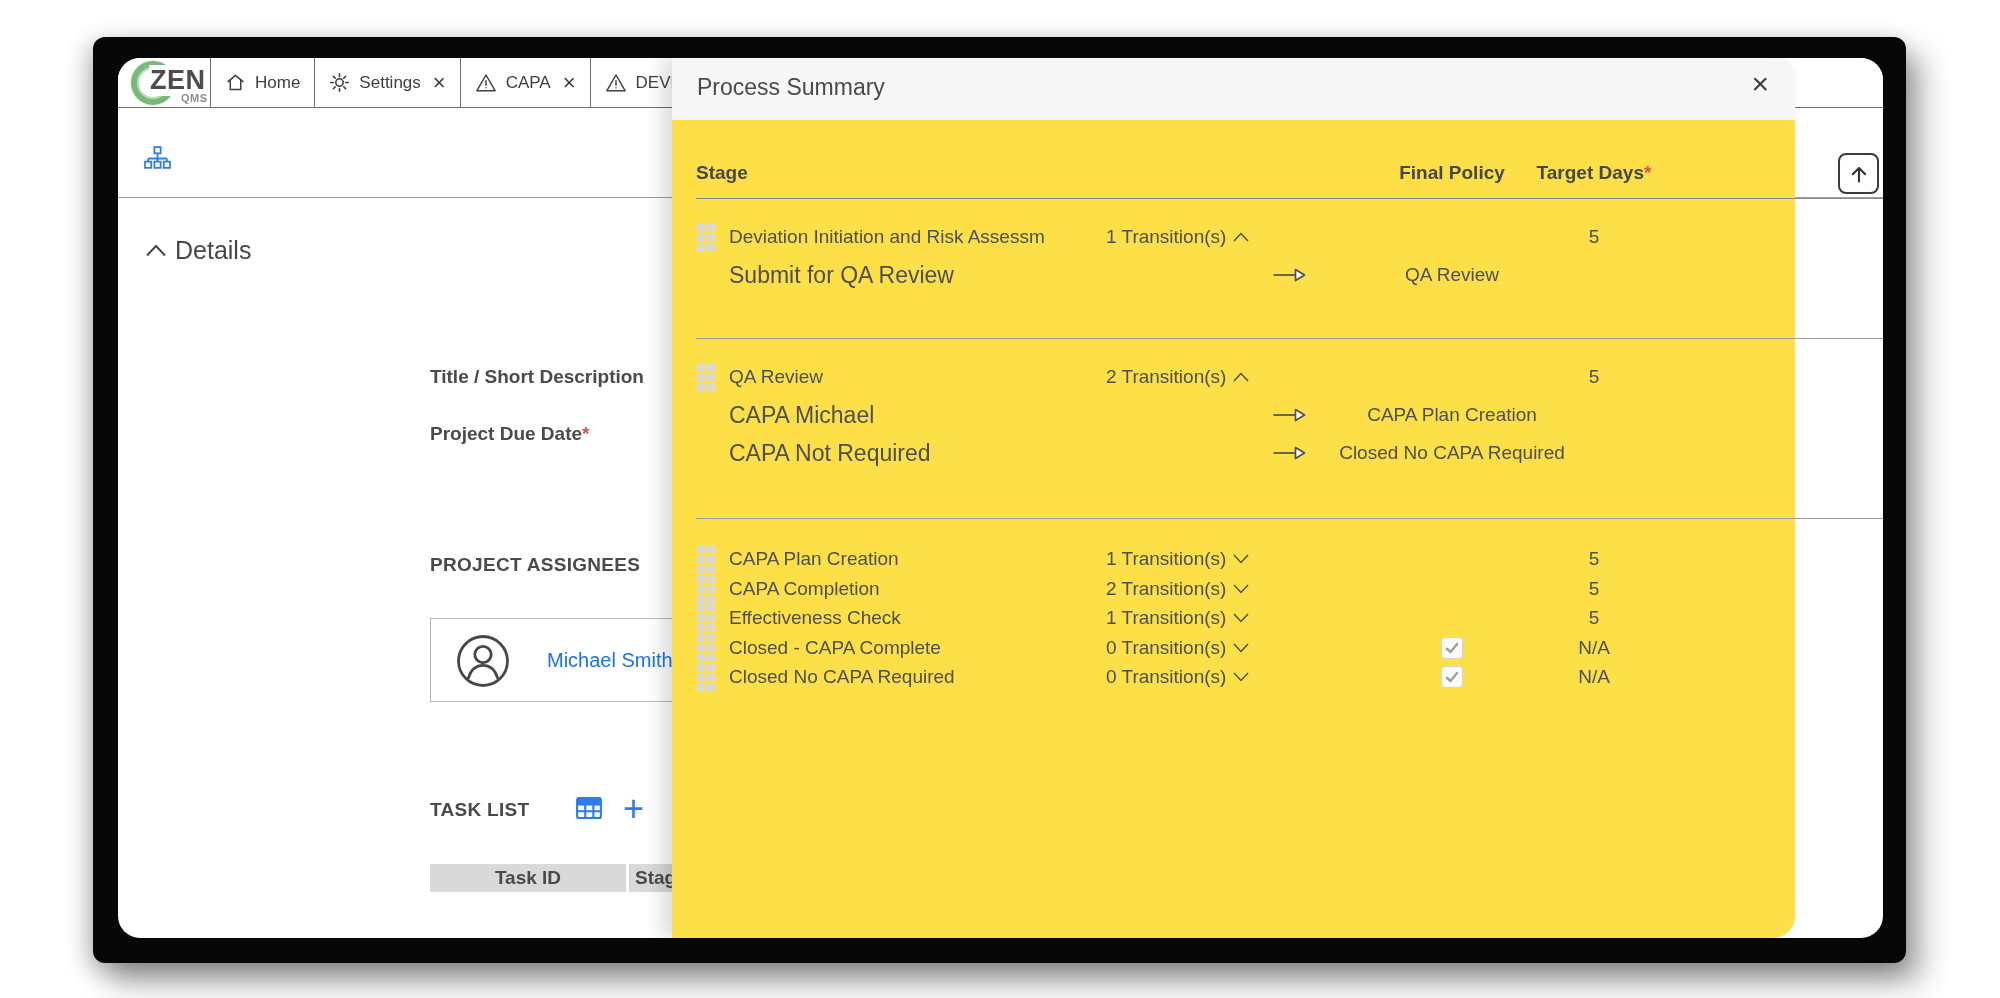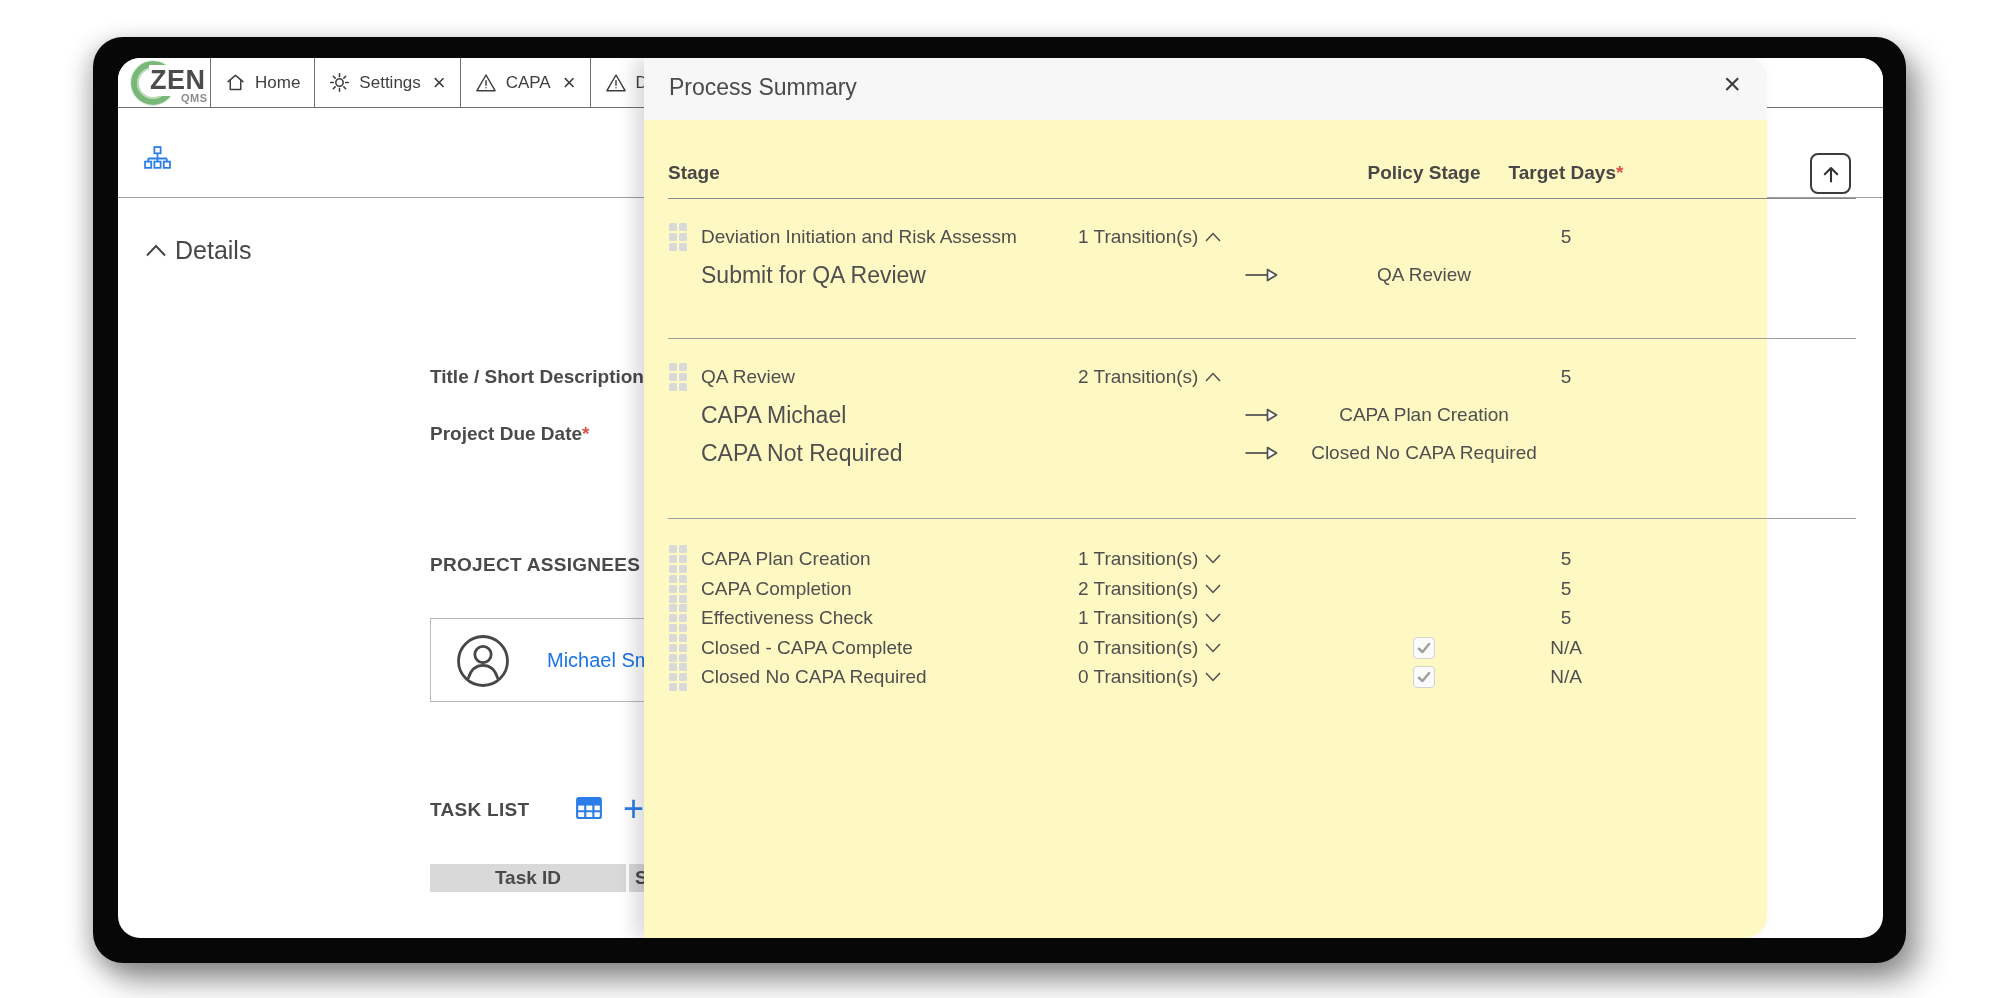--- a/index.html
+++ b/index.html
@@ -1,21 +1,21 @@
 <!DOCTYPE html>
 <html><head>
 <meta charset="utf-8">
 <style>
   * { margin:0; padding:0; box-sizing:border-box; }
   html,body { width:2000px; height:998px; background:#ffffff; font-family:"Liberation Sans","DejaVu Sans",sans-serif; }
   .stage { position:relative; width:2000px; height:998px; overflow:hidden; }
 
   
   .frame { position:absolute; left:93px; top:37px; width:1813px; height:926px;
-           background:#070707; border-radius:30px;
+           background:#070707; border-radius:12px;
            box-shadow:14px 18px 30px rgba(40,40,40,.45), -6px 6px 22px rgba(60,60,60,.30); }
 
   
   .app { position:absolute; left:25px; top:21px; width:1765px; height:880px;
          background:#ffffff; border-radius:22px; overflow:hidden; color:#4d4d4d; }
 
   
   .topbar { position:absolute; left:0; top:0; width:100%; height:50px; display:flex; border-bottom:1.5px solid #6f6f6f; background:#fff; }
   .logo { position:relative; width:92px; height:50px; flex:0 0 92px; }
   .logo-ring { position:absolute; left:13px; top:3px; width:44px; height:44px; border-radius:50%;
@@ -46,21 +46,21 @@
   .plus { font-size:36px; color:#2b7de9; font-weight:300; line-height:1; margin-left:18px; margin-top:-3px; }
 
   .ttable { position:absolute; left:312px; top:806px; display:flex;justify-content:space-between; }
   .tcell { background:#d9d9d9; height:28px; font-size:19px; font-weight:700; color:#4a4a4a; display:flex; align-items:center; justify-content:center; }
   .tcell.c1 { width:196px; margin-right:3px; }
   .tcell.c2 { width:160px; justify-content:flex-start; padding-left:6px; }
 
   .foot { position:absolute; top:880px; font-size:19px; color:#4a4a4a; white-space:nowrap; }
 
   
-  .panel { position:absolute; left:526px; top:0; width:1123px; height:880px; background:#fef9c3;
+  .panel { position:absolute; left:554px; top:0; width:1123px; height:880px; background:#fde047;
            border-radius:0 22px 22px 0; box-shadow:-10px 0 18px rgba(0,0,0,.14); }
   .phead { position:absolute; left:0; top:0; width:100%; height:62px; background:#f7f7f7; border-radius:0 22px 0 0; }
   .phead .ptext { position:absolute; left:25px; top:16px; font-size:23px; color:#4a4a4a; }
   .phead .pclose { position:absolute; right:26px; top:11px; font-size:30px; color:#3f3f3f; line-height:1; cursor:default; }
 
   .th { position:absolute; top:104px; font-size:19px; font-weight:700; color:#474747; white-space:nowrap; }
   .th.t-stage { left:24px; }
   .th.t-final { left:630px; width:300px; text-align:center; }
   .th.t-days  { left:847px; width:150px; text-align:center; }
   .upbtn { position:absolute; left:1166px; top:95px; width:41px; height:41px; border:2px solid #3c3c3c; border-radius:8px;
@@ -192,21 +192,21 @@
     <div class="foot" style="left:237px;">Privacy Policy</div>
     <div class="foot" style="left:462px;">Terms of Use</div>
 
     <div class="panel">
       <div class="phead">
         <span class="ptext">Process Summary</span>
         <span class="pclose">×</span>
       </div>
 
       <div class="th t-stage">Stage</div>
-      <div class="th t-final">Policy Stage</div>
+      <div class="th t-final">Final Policy</div>
       <div class="th t-days"><span>Target Days</span><span class="req">*</span></div>
       <div class="upbtn">
         <svg width="24" height="24" viewBox="0 0 24 24" fill="none" stroke="#333" stroke-width="2.1" stroke-linecap="round" stroke-linejoin="round">
               <path d="M12 19.5 V6.5 M5.8 12.2 L12 6 L18.2 12.2"></path>
             </svg>
       </div>
       <div class="hline" style="top:140px;"></div>
 
       <div class="prow r38" style="top:160px;">
         <span class="handle">

